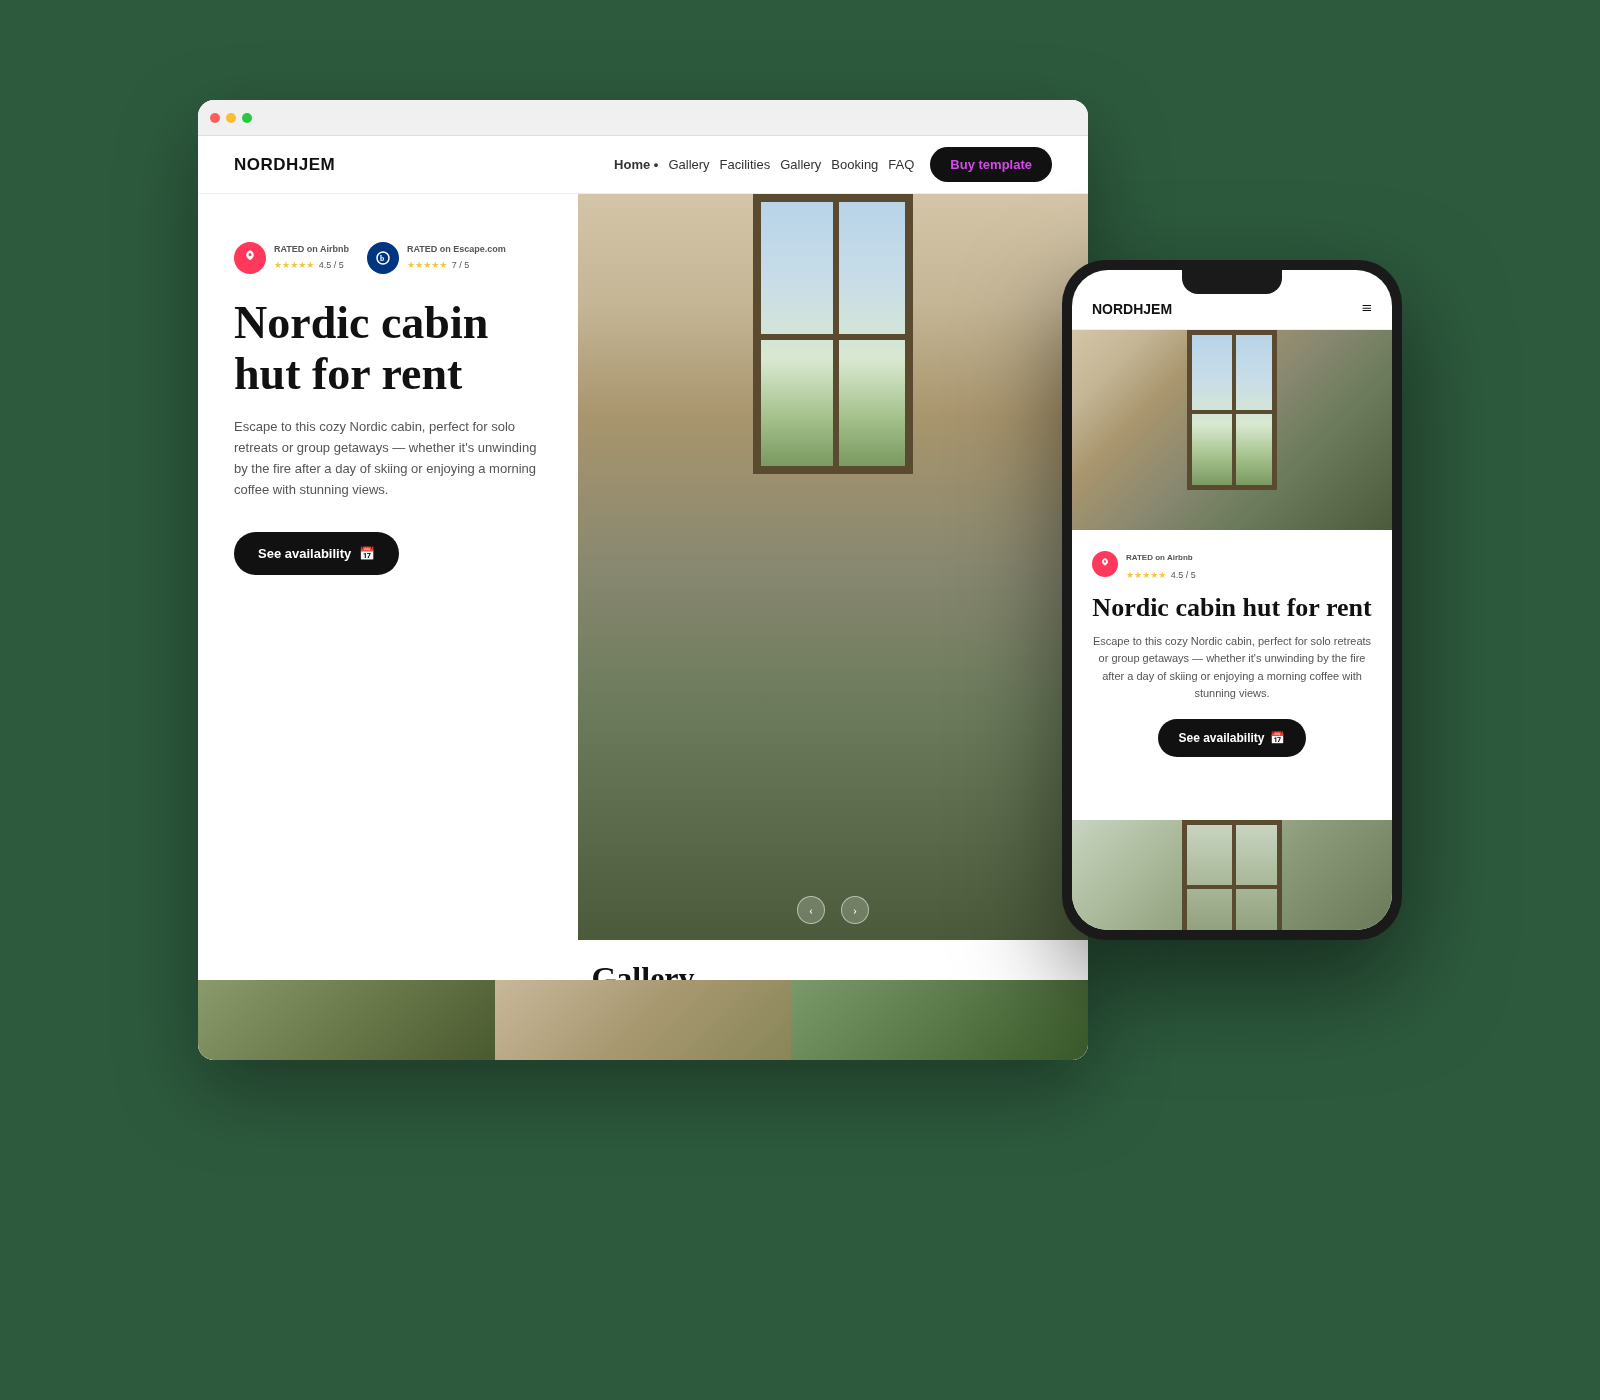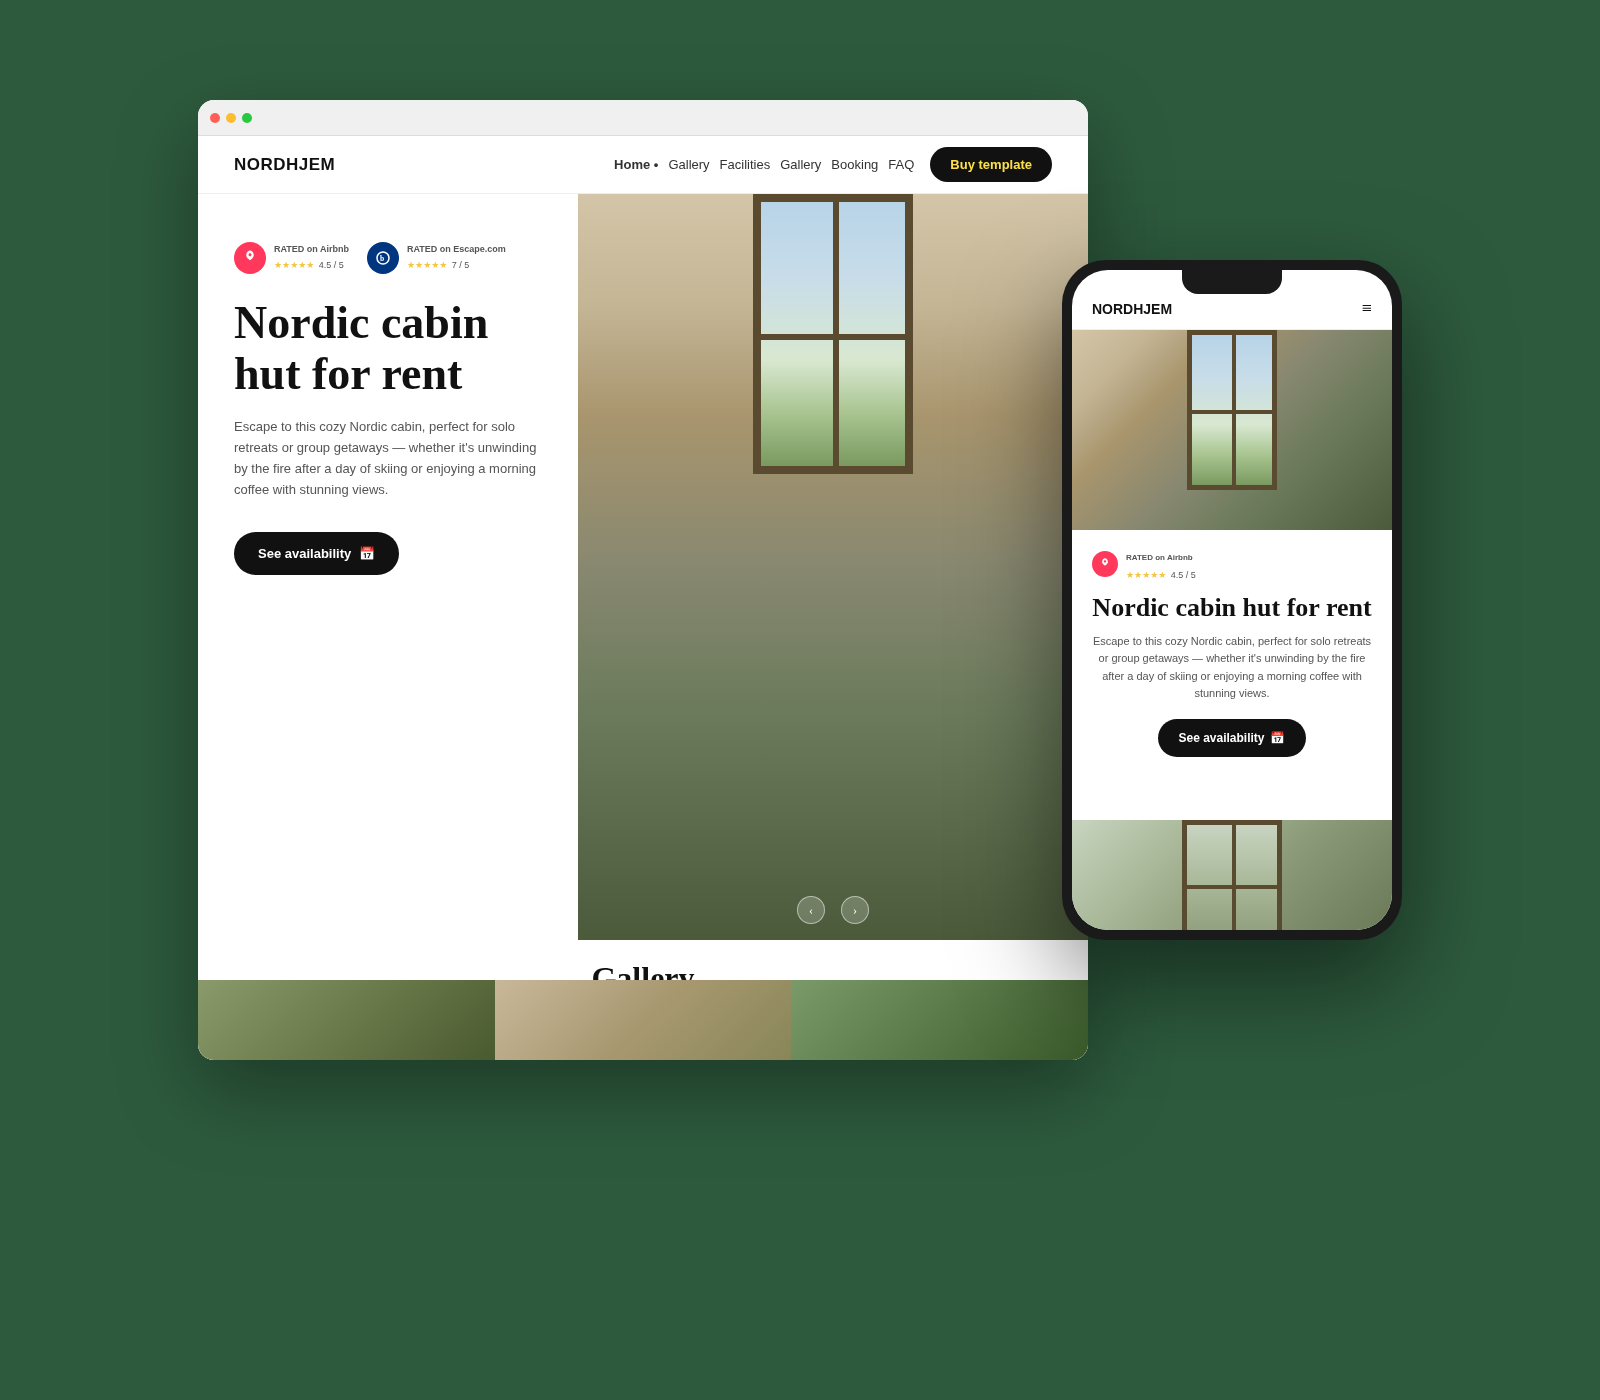--- a/index.html
+++ b/index.html
@@ -83,21 +83,21 @@
       cursor: pointer;
     }
     .nav-link.active {
       font-weight: 600;
     }
     .nav-link.active::after {
       content: ' •';
     }
     .buy-btn {
       background: #111;
-      color: #fde047;
+      color: #d946ef;
       border: none;
       border-radius: 50px;
       padding: 10px 20px;
       font-family: Arial, sans-serif;
       font-size: 13px;
       font-weight: 600;
       cursor: pointer;
     }
 
     

